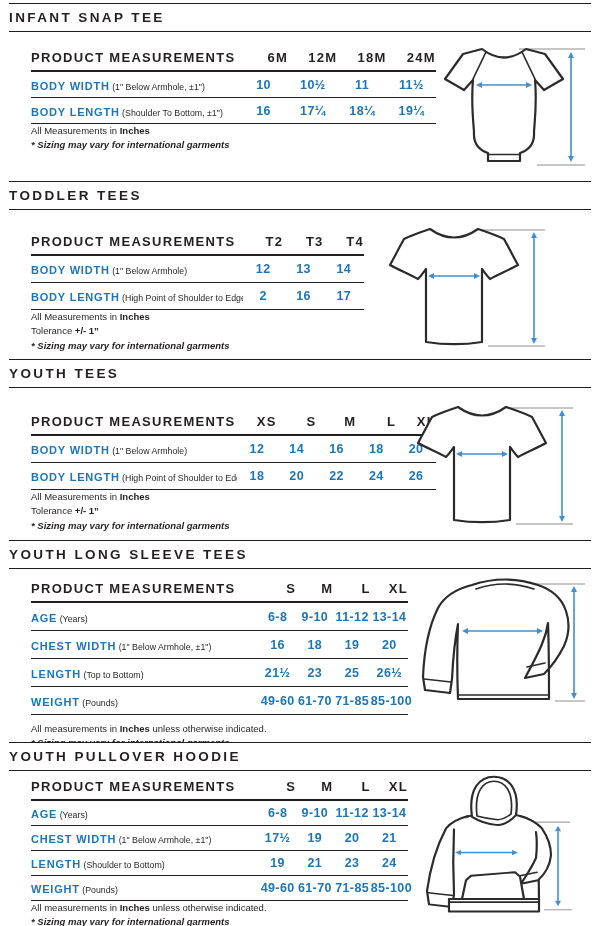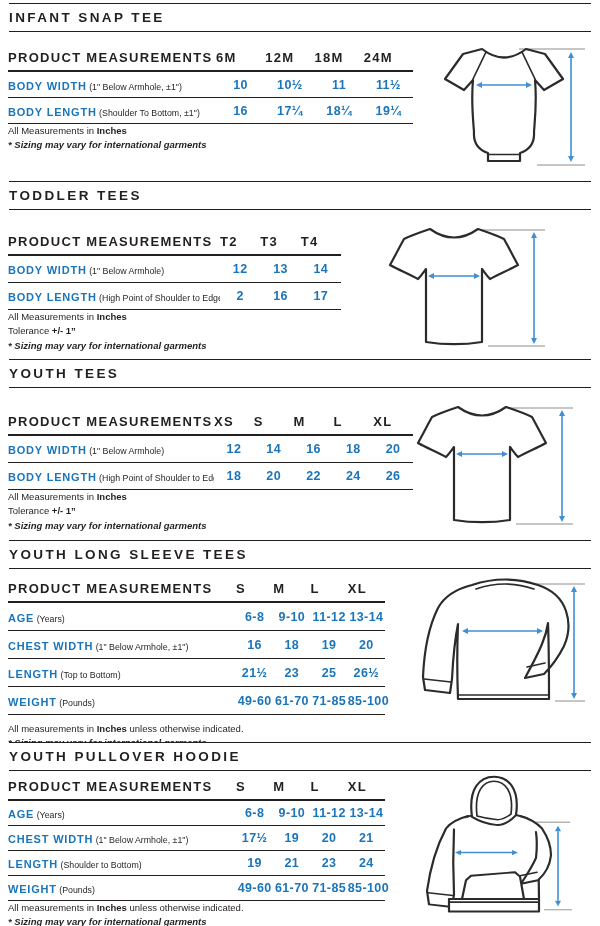--- a/index.html
+++ b/index.html
@@ -24,36 +24,36 @@
   .s5{height:184px;}
   .sec-header{
     border-top:1.8px solid var(--ink);
     border-bottom:1.8px solid var(--ink);
     padding:6px 0;margin:0 9px;
   }
   .sec-title{
     margin:0;font-size:13.5px;font-weight:bold;
     letter-spacing:2.4px;color:var(--ink);
   }
-  .sec-body{padding-left:8px;}
+  .sec-body{padding-left:31px;}
   .s1 .sec-body{padding-top:18px;}
   .s2 .sec-body{padding-top:24px;}
   .s3 .sec-body{padding-top:26px;}
   .s4 .sec-body{padding-top:12px;}
   .s5 .sec-body{padding-top:8px;}
 
   table.meas-table{border-collapse:collapse;table-layout:fixed;}
   .t-s1{width:405px;}
   .t-s2{width:333px;}
   .t-s3{width:405px;}
   .t-s4{width:377px;}
   .t-s5{width:377px;}
   th{
     font-size:13px;font-weight:bold;letter-spacing:1.3px;
-    text-align:left;padding:0 0 5px 0;white-space:nowrap;
+    text-align:right;padding:0 0 5px 0;white-space:nowrap;
     border-bottom:2.4px solid var(--ink);color:var(--ink);
   }
   th.label-col{text-align:left;}
   .t-s1 .label-col{width:208px;}
   .t-s2 .label-col{width:212px;}
   .t-s3 .label-col{width:206px;}
   .t-s4 .label-col{width:228px;}
   .t-s5 .label-col{width:228px;}
   td{border-bottom:1.6px solid var(--ink);text-align:center;}
   .s1 td{padding:3.5px 0;}

